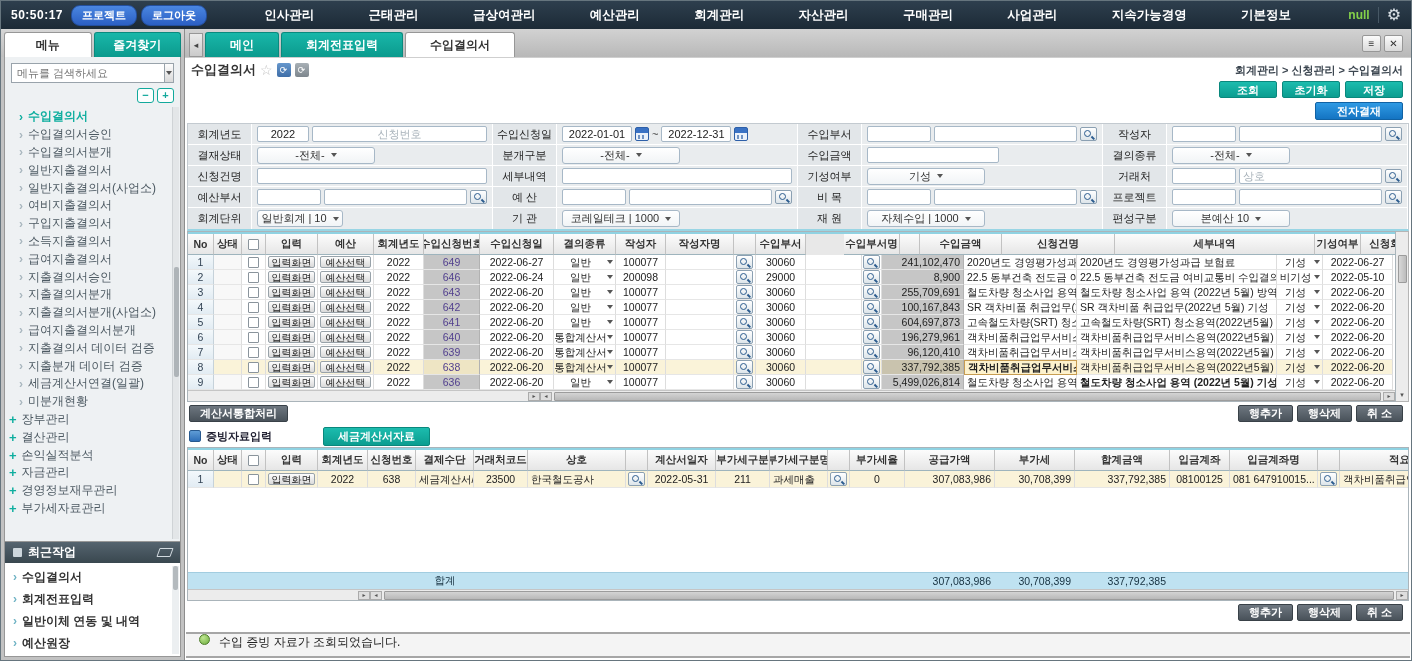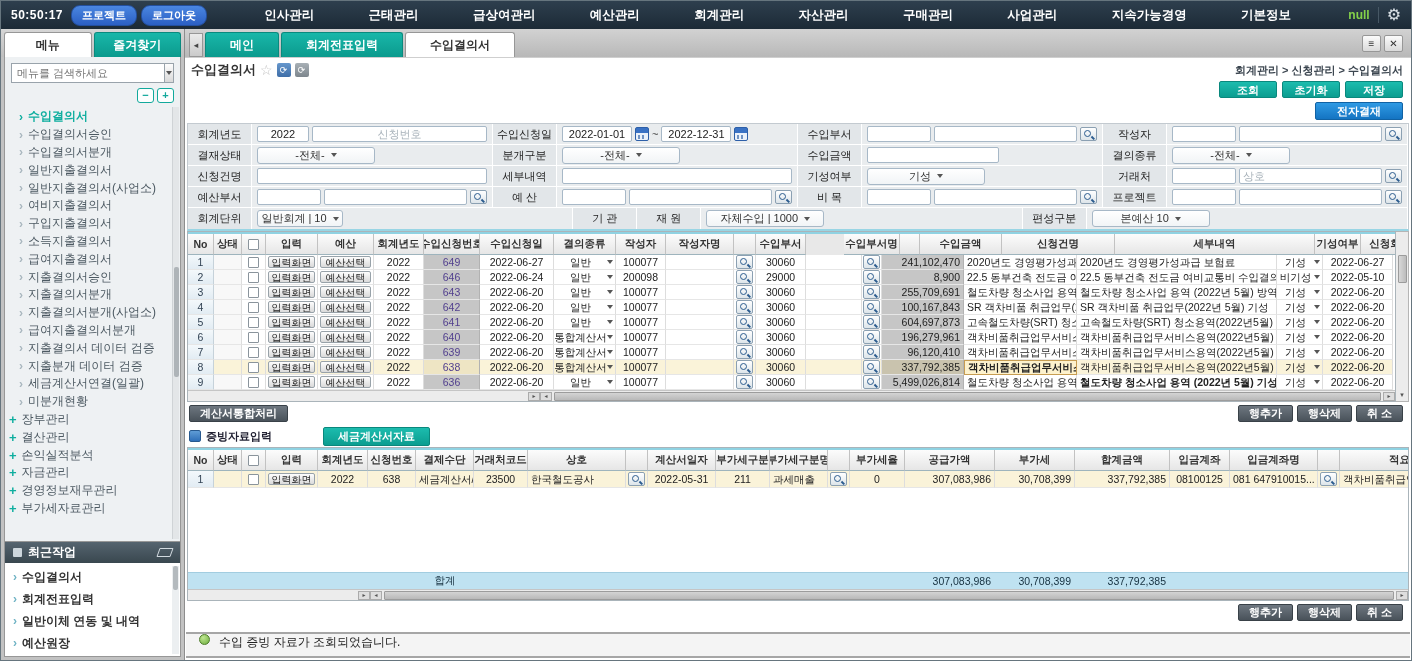--- a/index.html
+++ b/index.html
@@ -464,20 +464,26 @@
             </div>
             <div class="frow">
               <div class="flabel">회계단위</div>
               <div class="ffield">
                 <div class="fsel small">
                   <span>일반회계 | 10</span>
                   <span class="carr"></span>
                 </div>
               </div>
               <div class="flabel">기 관</div>
+              <div class="ffield">
+                <div class="fsel">
+                  <span>코레일테크 | 1000</span>
+                  <span class="carr"></span>
+                </div>
+              </div>
               <div class="flabel">재 원</div>
               <div class="ffield">
                 <div class="fsel">
                   <span>자체수입 | 1000</span>
                   <span class="carr"></span>
                 </div>
               </div>
               <div class="flabel">편성구분</div>
               <div class="ffield">
                 <div class="fsel">

